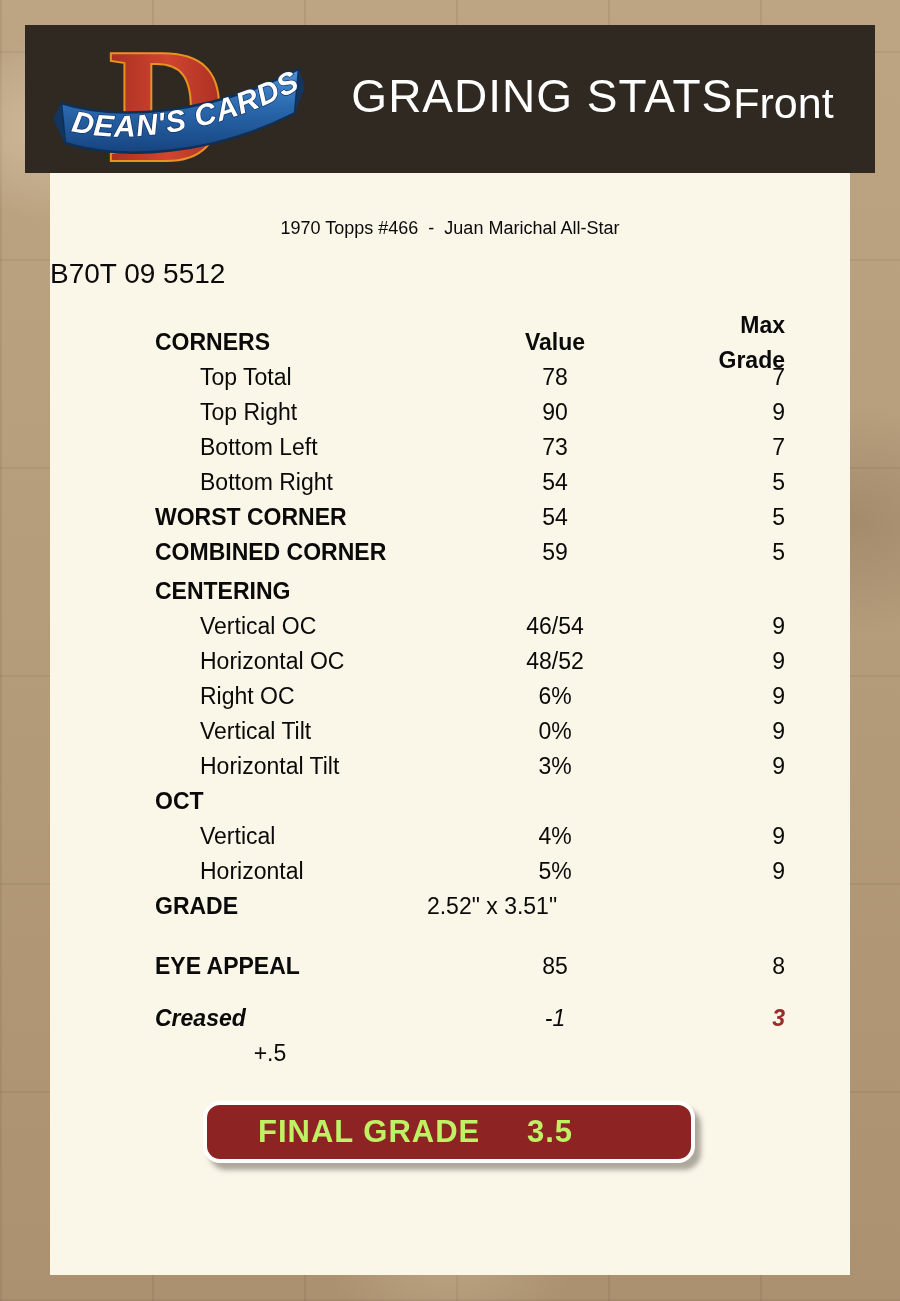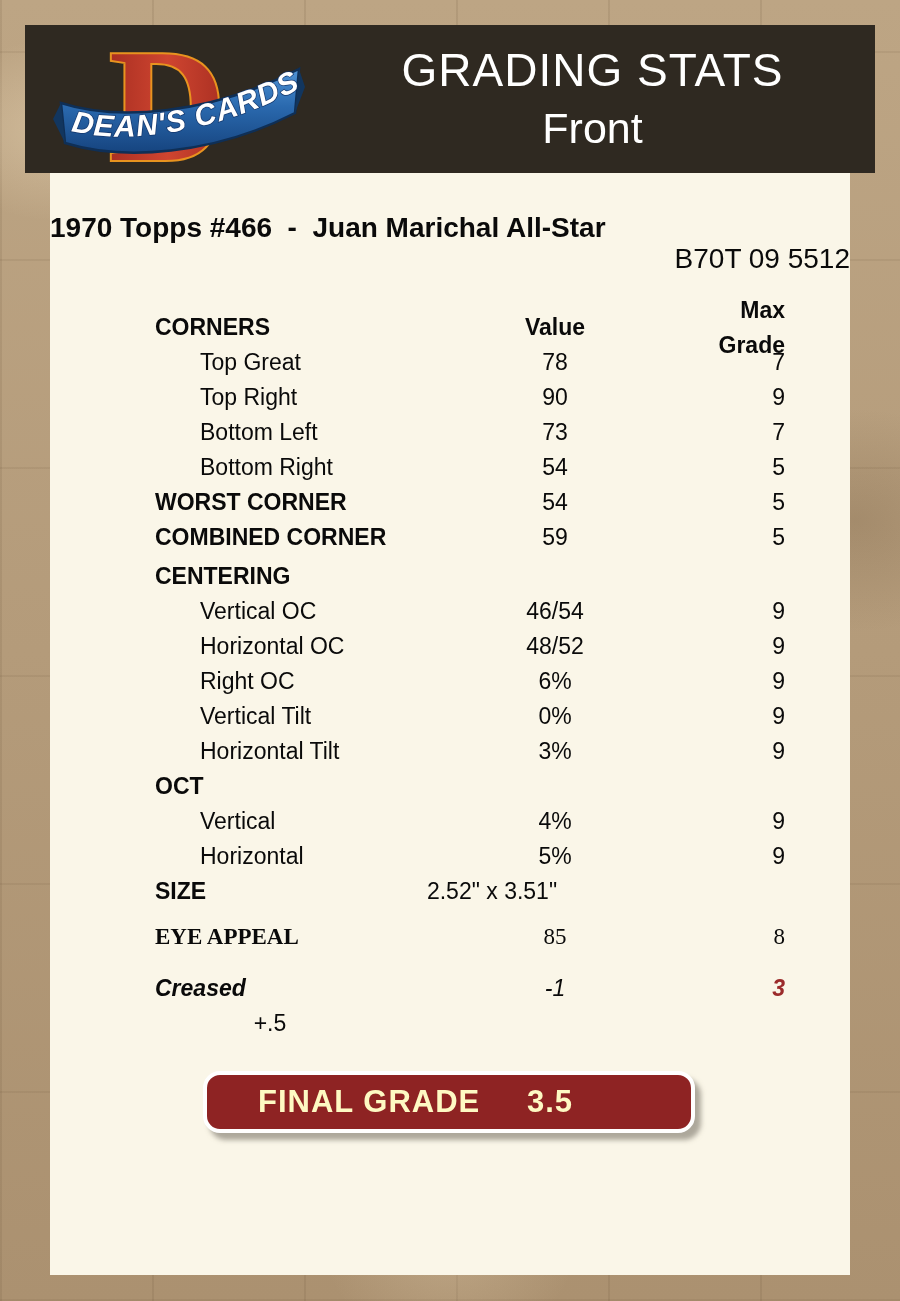--- a/index.html
+++ b/index.html
@@ -17,56 +17,56 @@
   }
   .stage{position:relative;width:900px;height:1301px;}
 
   
   .header-bar{
     position:absolute;left:25px;top:25px;width:850px;height:148px;
     background:#2f2921;display:flex;align-items:center;
   }
   .logo-wrap{width:285px;height:148px;position:relative;flex:0 0 auto;}
   .logo-wrap svg{position:absolute;left:28px;top:4px;}
-  .head-titles{flex:1;display:flex;flex-direction:column;align-items:center;justify-content:center;color:#fff;}
+  .head-titles{flex:1;display:flex;flex-direction:row;justify-content:center;color:#fff;}
   .head-title{font-size:46px;letter-spacing:1px;line-height:1.1;}
   .head-sub{font-size:43px;margin-top:8px;}
 
   
   .panel{
     position:absolute;left:50px;top:173px;width:800px;height:1102px;
     background:#faf6e8;box-sizing:border-box;padding-top:40px;color:#0a0a0a;
   }
-  .card-title{font-size:28px;font-weight:bold;white-space:pre-wrap;line-height:30px;}
-  .card-code{font-size:28px;text-align:right;margin-top:1px;line-height:30px;}
+  .card-title{font-size:18px;font-weight:normal;text-align:center;white-space:pre-wrap;line-height:30px;}
+  .card-code{font-size:28px;text-align:left;margin-top:16px;line-height:30px;}
 
   
   .gtable{margin-top:36px;font-size:23px;}
   .trow{display:flex;align-items:center;height:35px;padding-left:105px;line-height:35px;}
   .c-label{width:285px;flex:0 0 auto;white-space:nowrap;}
   .c-value{width:230px;flex:0 0 auto;text-align:center;}
   .c-max{width:115px;flex:0 0 auto;text-align:right;}
   .section > .c-label{font-weight:bold;}
   .item > .c-label{padding-left:45px;box-sizing:border-box;}
   .colhead .c-value,.colhead .c-max{font-weight:bold;}
   .gap16{margin-top:4px;align-items:center;}
-  .gap18{margin-top:10px;font-family:Liberation Serif, serif;}
+  .gap18{margin-top:25px;}
   .gap17{margin-top:17px;font-style:italic;}
   .size-val{transform:translateX(-63px);}
   .red-grade{color:#9b2b2b;font-weight:bold;}
 
   
   .final-grade{
     margin:30px 0 0 153px;width:492px;height:62px;box-sizing:border-box;
     background:#8e2323;border:4px solid #ffffff;border-radius:17px;
     box-shadow:6px 7px 5px rgba(110,104,92,0.55);
     display:flex;align-items:center;justify-content:space-between;
     padding:0 118px 0 51px;cursor:pointer;
   }
-  .final-grade span{color:#fef9c3;font-size:31px;font-weight:bold;letter-spacing:1px;white-space:nowrap;}
+  .final-grade span{color:#bef264;font-size:31px;font-weight:bold;letter-spacing:1px;white-space:nowrap;}
 </style>
 </head>
 <body>
 
 <div class="stage">
 
   <div class="header-bar">
     <div class="logo-wrap">
       <svg width="252" height="142" viewBox="0 0 252 142">
         <defs>
@@ -102,21 +102,21 @@
     <div class="card-code">B70T 09 5512</div>
 
     <div class="gtable">
 
       <div class="trow section colhead">
         <div class="c-label">CORNERS</div>
         <div class="c-value">Value</div>
         <div class="c-max">Max Grade</div>
       </div>
       <div class="trow item">
-        <div class="c-label">Top Great</div>
+        <div class="c-label">Top Total</div>
         <div class="c-value">78</div>
         <div class="c-max">7</div>
       </div>
       <div class="trow item">
         <div class="c-label">Top Right</div>
         <div class="c-value">90</div>
         <div class="c-max">9</div>
       </div>
       <div class="trow item">
         <div class="c-label">Bottom Left</div>
@@ -178,21 +178,21 @@
         <div class="c-label">Vertical</div>
         <div class="c-value">4%</div>
         <div class="c-max">9</div>
       </div>
       <div class="trow item">
         <div class="c-label">Horizontal</div>
         <div class="c-value">5%</div>
         <div class="c-max">9</div>
       </div>
       <div class="trow section">
-        <div class="c-label">SIZE</div>
+        <div class="c-label">GRADE</div>
         <div class="c-value size-val">2.52" x 3.51"</div>
         <div class="c-max"></div>
       </div>
 
       <div class="trow section gap18">
         <div class="c-label">EYE APPEAL</div>
         <div class="c-value">85</div>
         <div class="c-max">8</div>
       </div>
 

